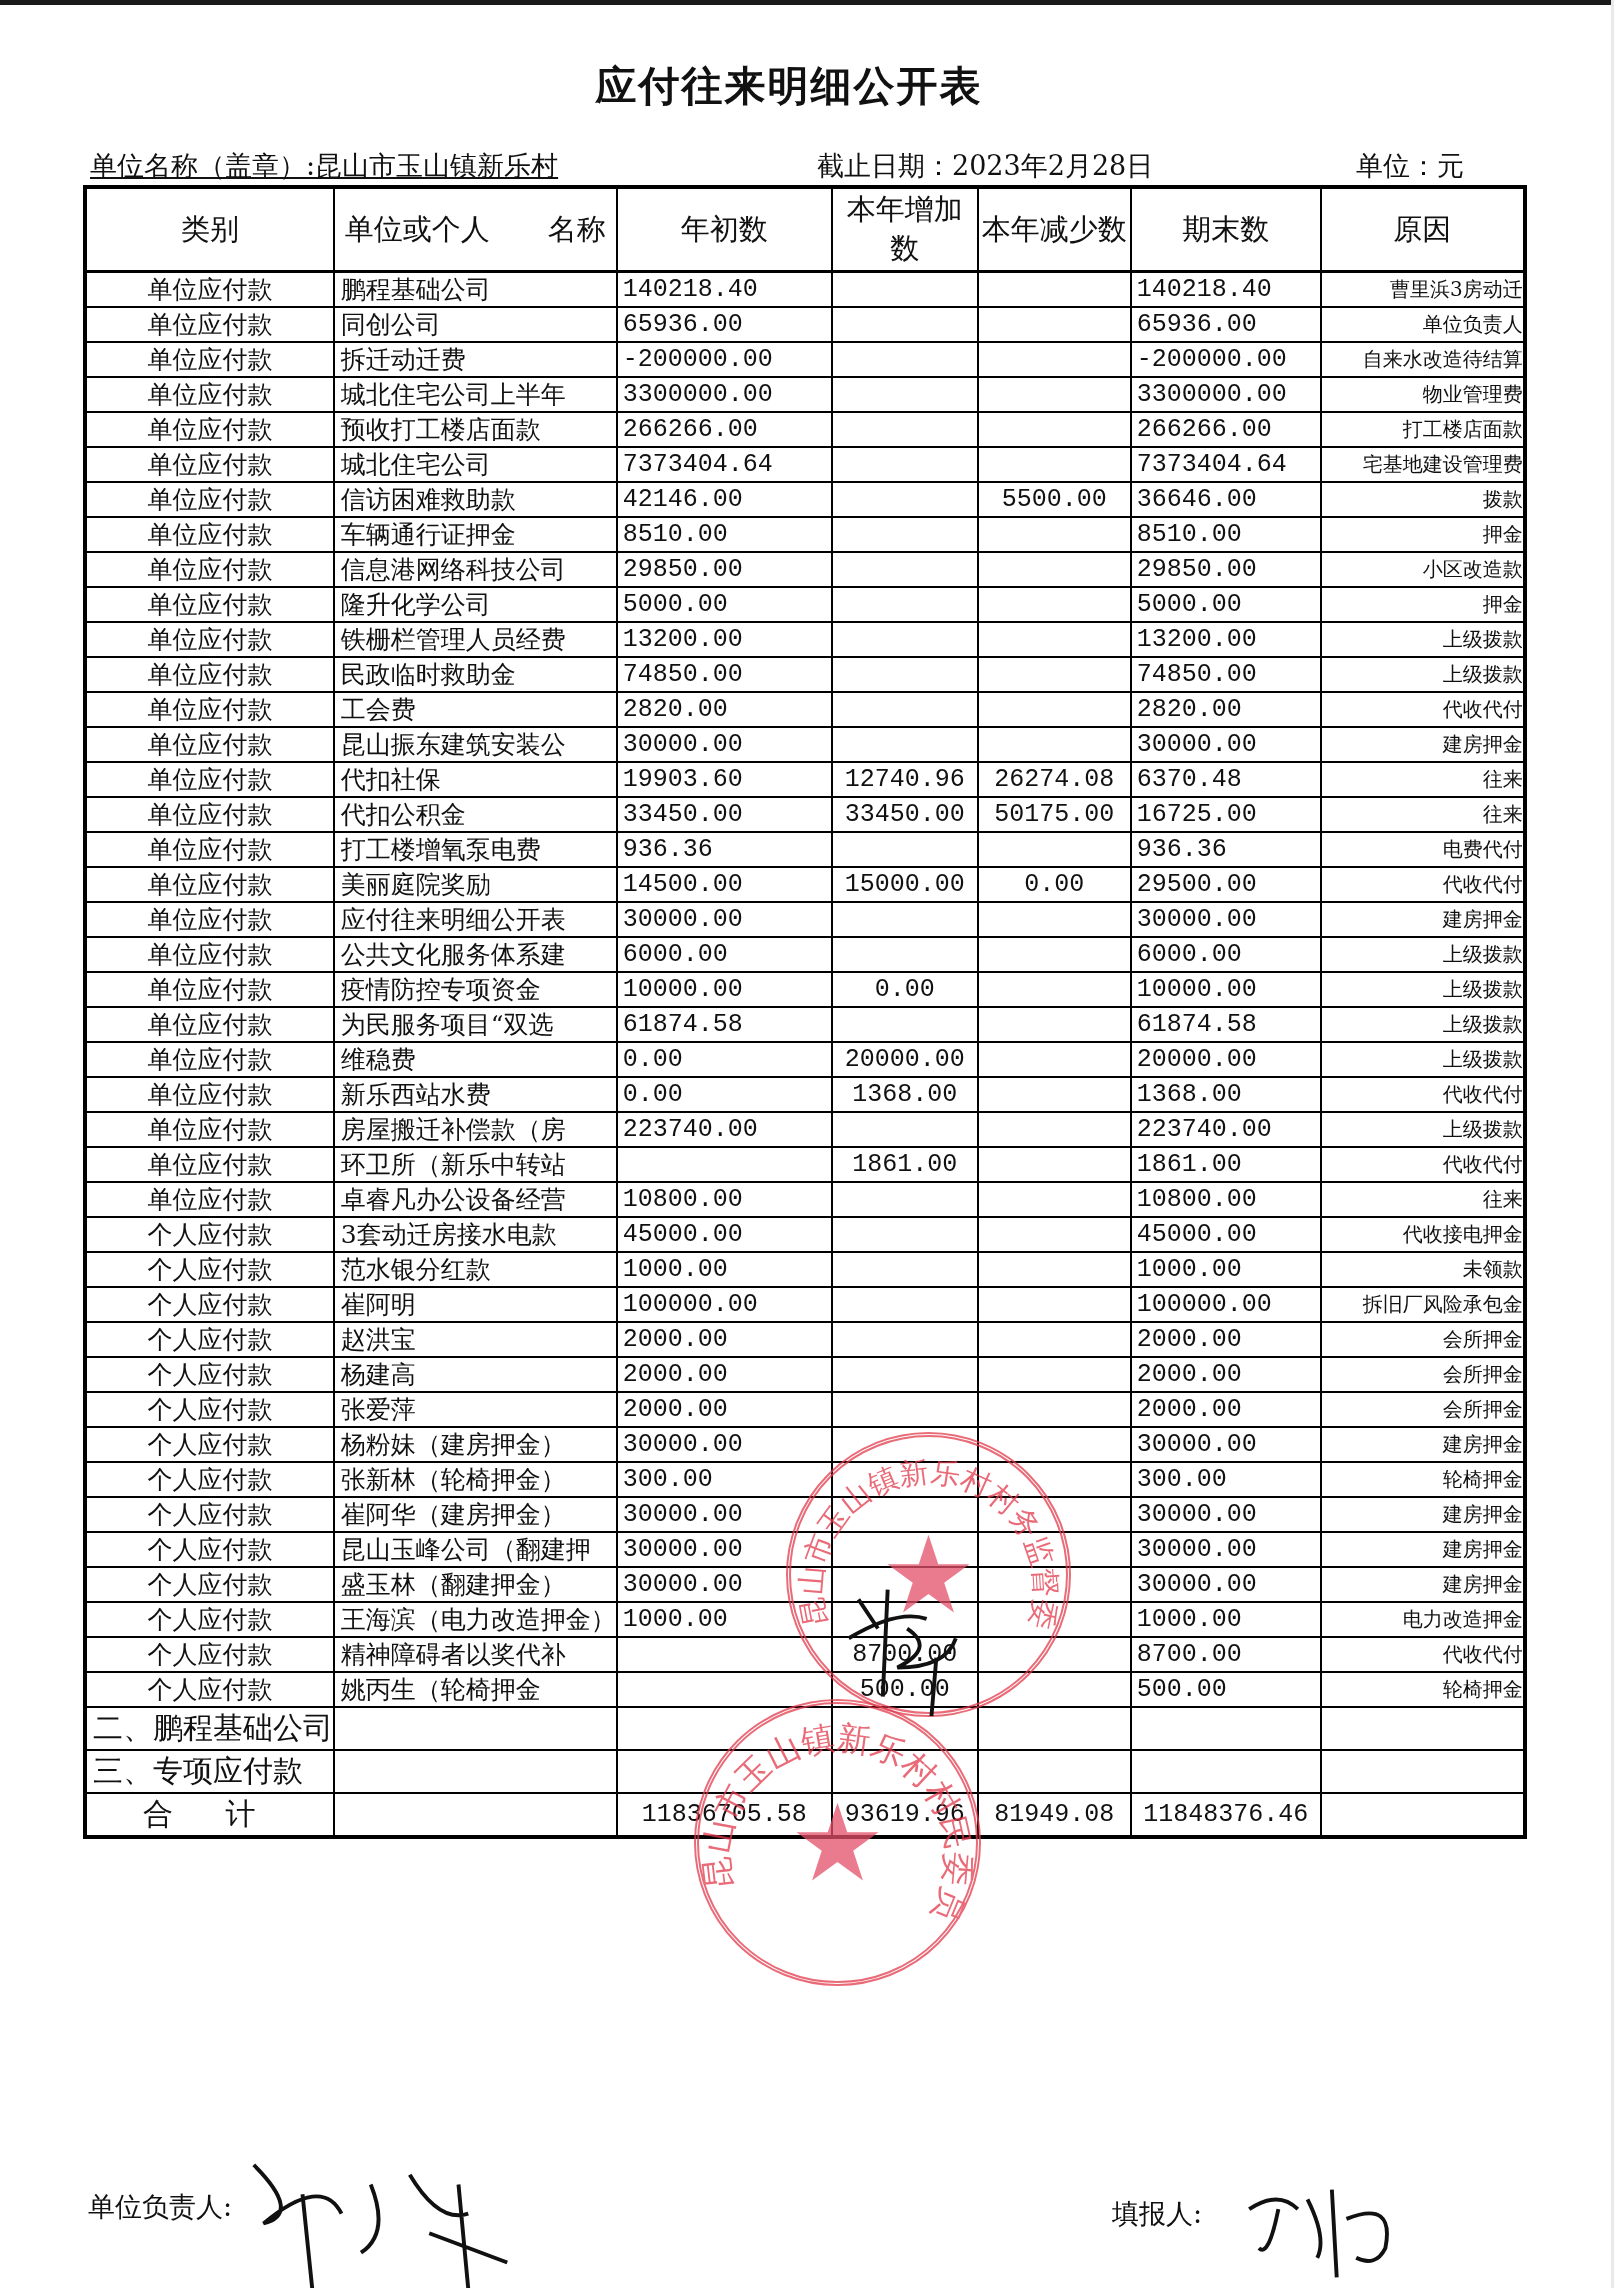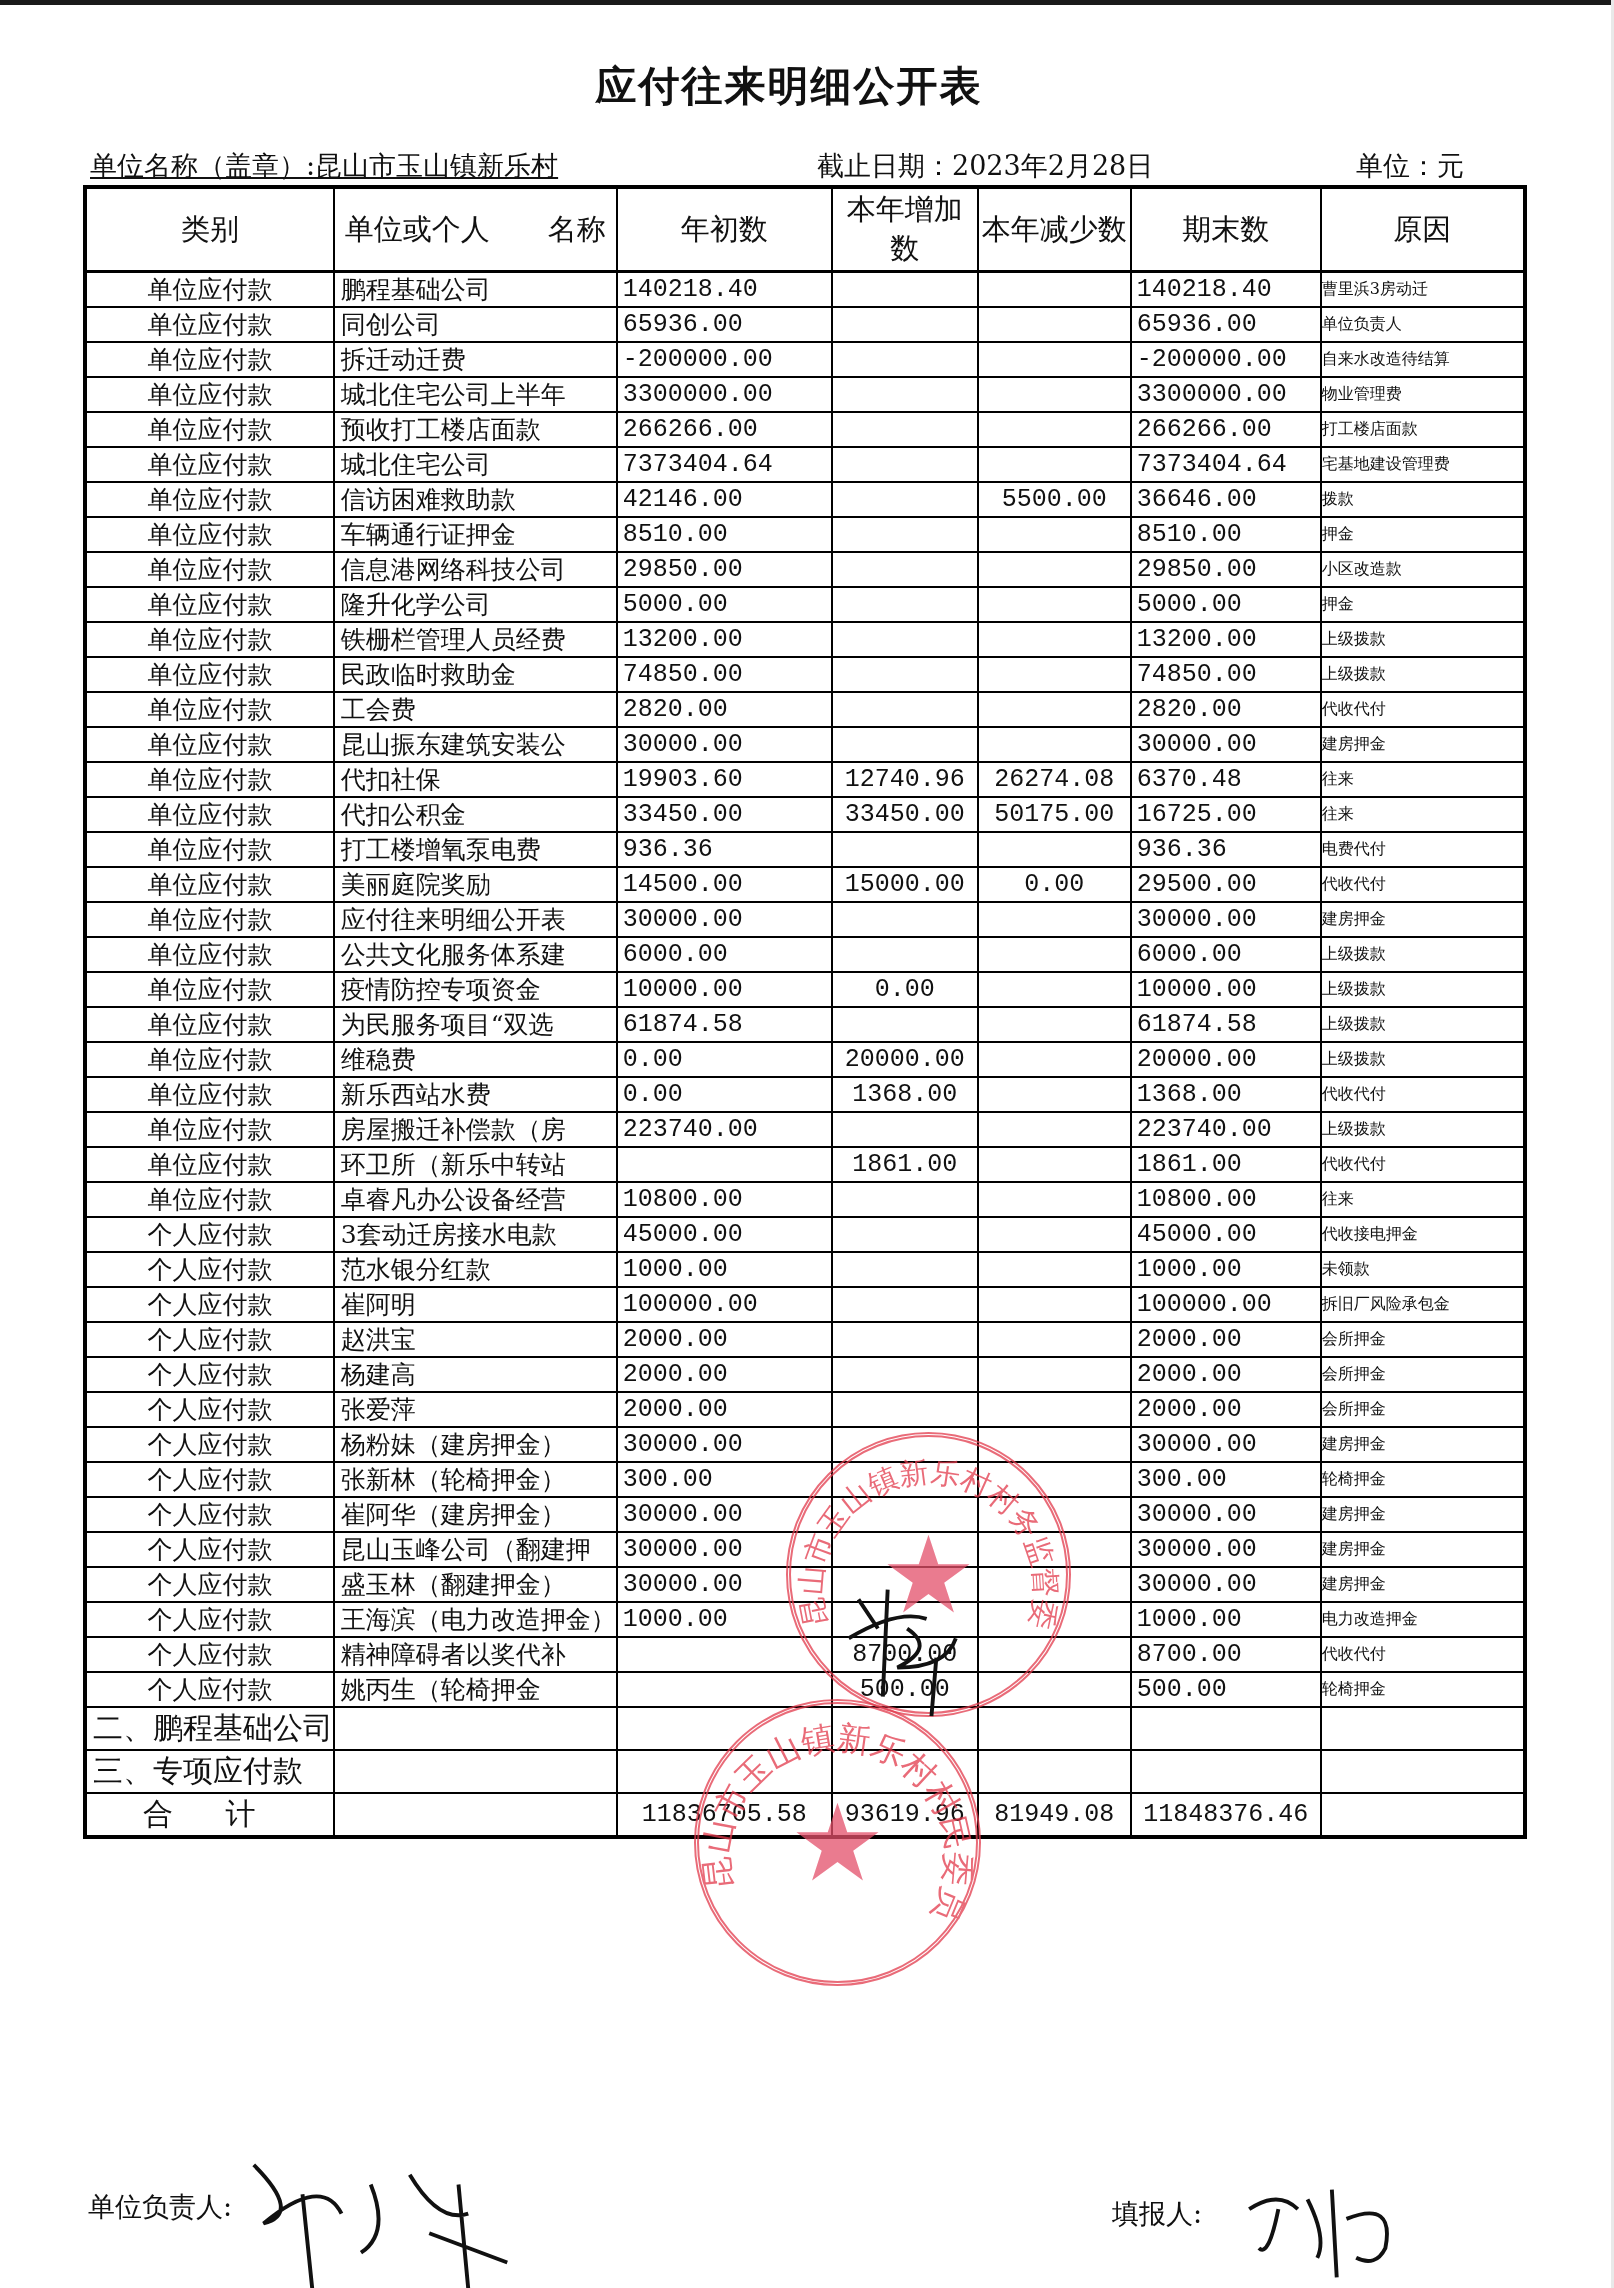--- a/index.html
+++ b/index.html
@@ -18,21 +18,21 @@
   table.ledger td, table.ledger th { border:2px solid #000; padding:0; overflow:hidden;
                  white-space:nowrap; font-weight:normal; }
   table.ledger tr { height:34px; }
   table.ledger tr.head { height:84px; }
   table.ledger tr.head th { font-size:29px; text-align:center; line-height:39px; white-space:normal; }
   table.ledger tr.head { border-bottom:3.9px solid #000; }
   .c-cat { text-align:center; font-size:25px; }
   .c-name { font-size:25px; padding-left:5.9px !important; }
   .c-num { font-family:"Liberation Mono", "DejaVu Sans Mono", monospace; font-size:25px; padding-left:4.9px !important; }
   .c-numc { font-family:"Liberation Mono", "DejaVu Sans Mono", monospace; font-size:25px; text-align:center; }
-  .c-reason { text-align:left; font-size:16px; }
+  .c-reason { text-align:right; font-size:20px; }
   .sec { font-family:"DejaVu Sans", sans-serif; font-weight:bold; font-size:30px; padding-left:5.9px !important; }
   .total-label { font-family:"DejaVu Sans", sans-serif; font-weight:bold; font-size:30px; text-align:center; letter-spacing:21.5px; }
   tr.total { border-top:2.9px solid #000; }
   .footer { position:absolute; font-size:27px; }
   .footer-leader { left:88px; top:2189px; }
   .footer-filler { left:1112px; top:2196px; }
   .stamp { position:absolute; border-radius:50%; border:5.9px double #e23a4c; opacity:.75; pointer-events:none; }
   .stamp .ring-text { position:absolute; inset:0; }
   .stamp .star { position:absolute; left:50%; top:50%; transform:translate(-50%,-50%);
                  color:#e4506a; font-size:107px; line-height:1; }

